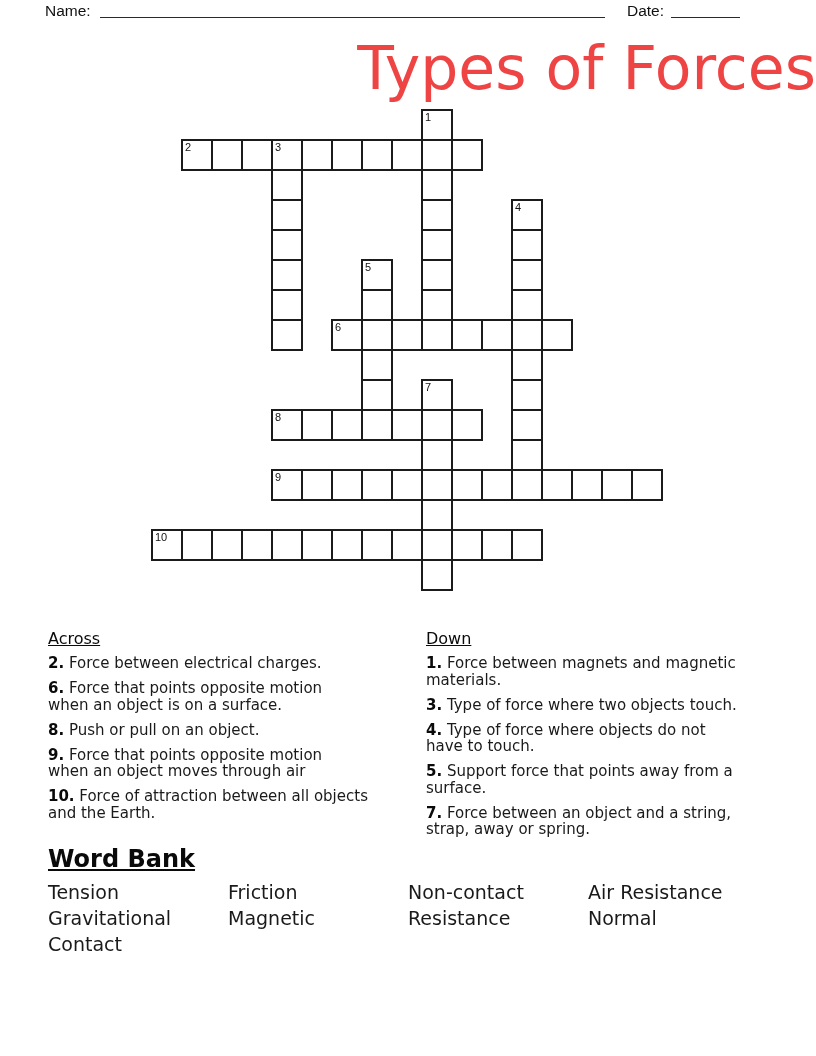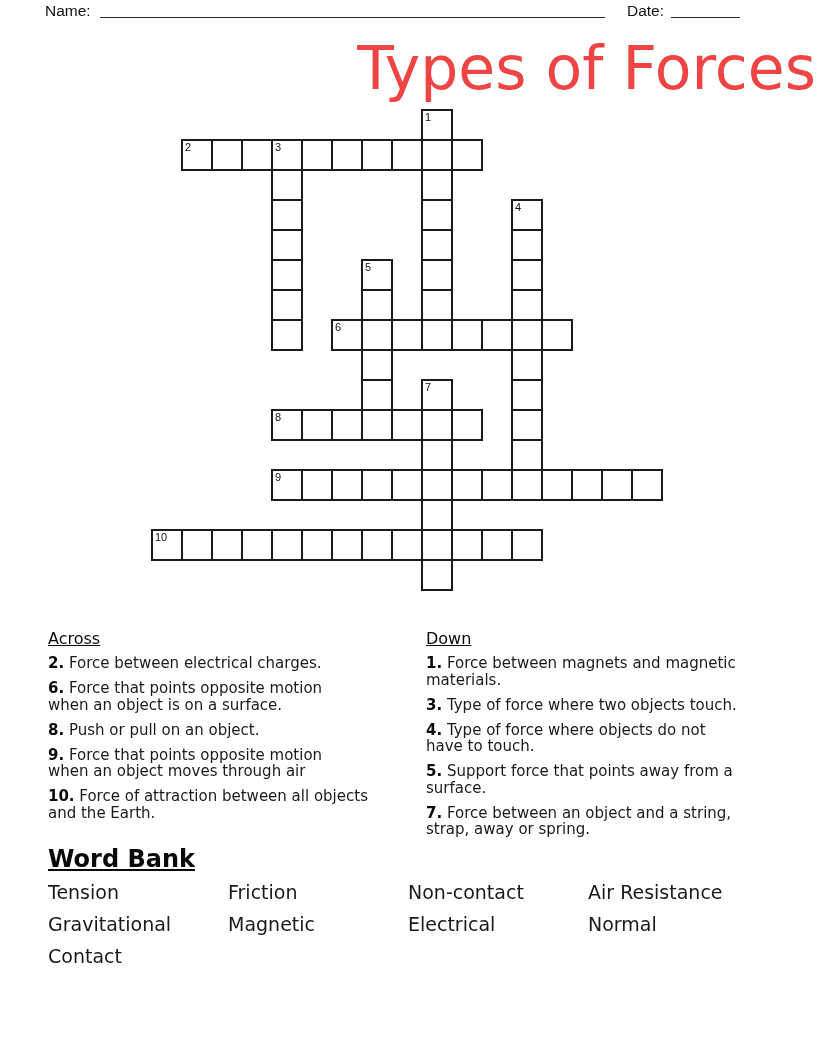--- a/index.html
+++ b/index.html
@@ -68,21 +68,21 @@
   .wordbank { position: absolute; left: 48px; top: 845px; width: 740px; }
   .wordbank h2 {
     margin: 0 0 9px 0;
     font-size: 24px; font-weight: bold;
     text-decoration: underline;
     color: #0a0a0a;
   }
   .bankgrid {
     display: grid;
     grid-template-columns: 180px 180px 180px 180px;
-    row-gap: 12px;
+    row-gap: 6px;
     font-size: 19px; line-height: 20px; color: #1a1a1a;
   }
 </style>
 </head>
 <body>
 
 <div class="page">
 
   <span class="hlabel" style="left:45px">Name:</span>
   <div class="hline nameline"></div>
@@ -224,19 +224,19 @@
 
   <section class="wordbank">
     <h2>Word Bank</h2>
     <div class="bankgrid" id="bank-grid">
         <div class="bankword">Tension</div>
         <div class="bankword">Friction</div>
         <div class="bankword">Non-contact</div>
         <div class="bankword">Air Resistance</div>
         <div class="bankword">Gravitational</div>
         <div class="bankword">Magnetic</div>
-        <div class="bankword">Electrical</div>
+        <div class="bankword">Resistance</div>
         <div class="bankword">Normal</div>
         <div class="bankword">Contact</div>
       </div>
   </section>
 
 </div>
 
 </body></html>

